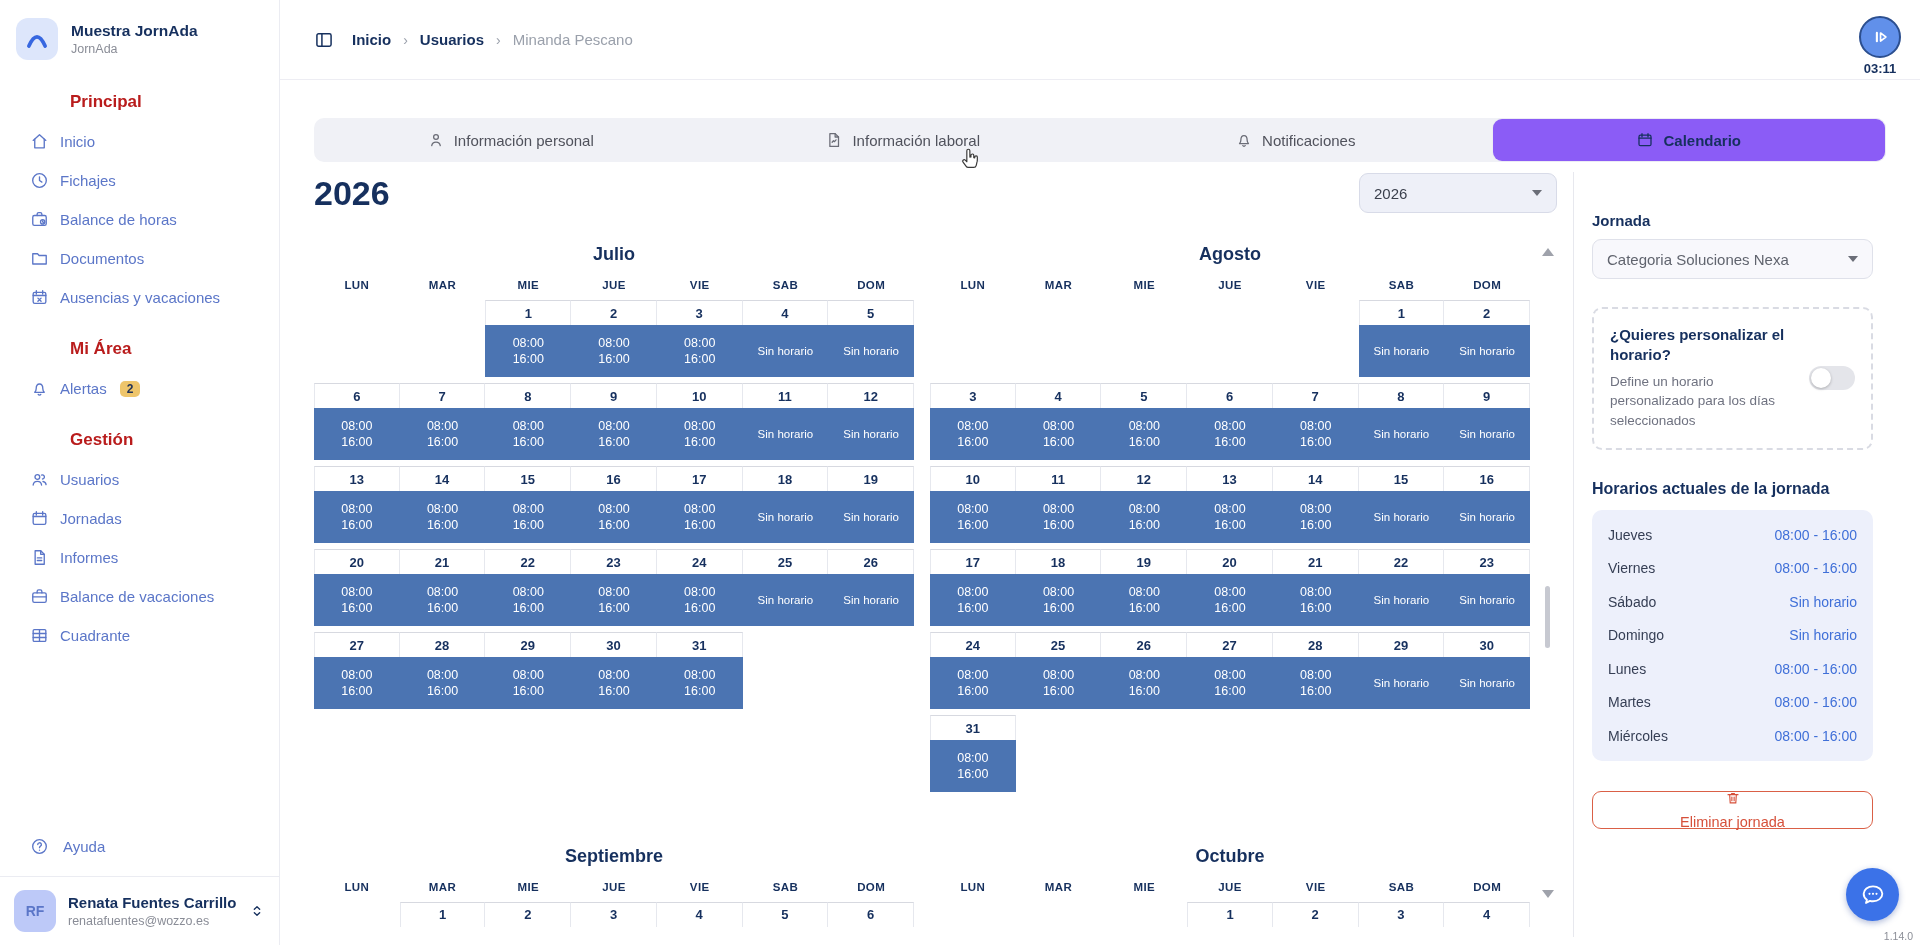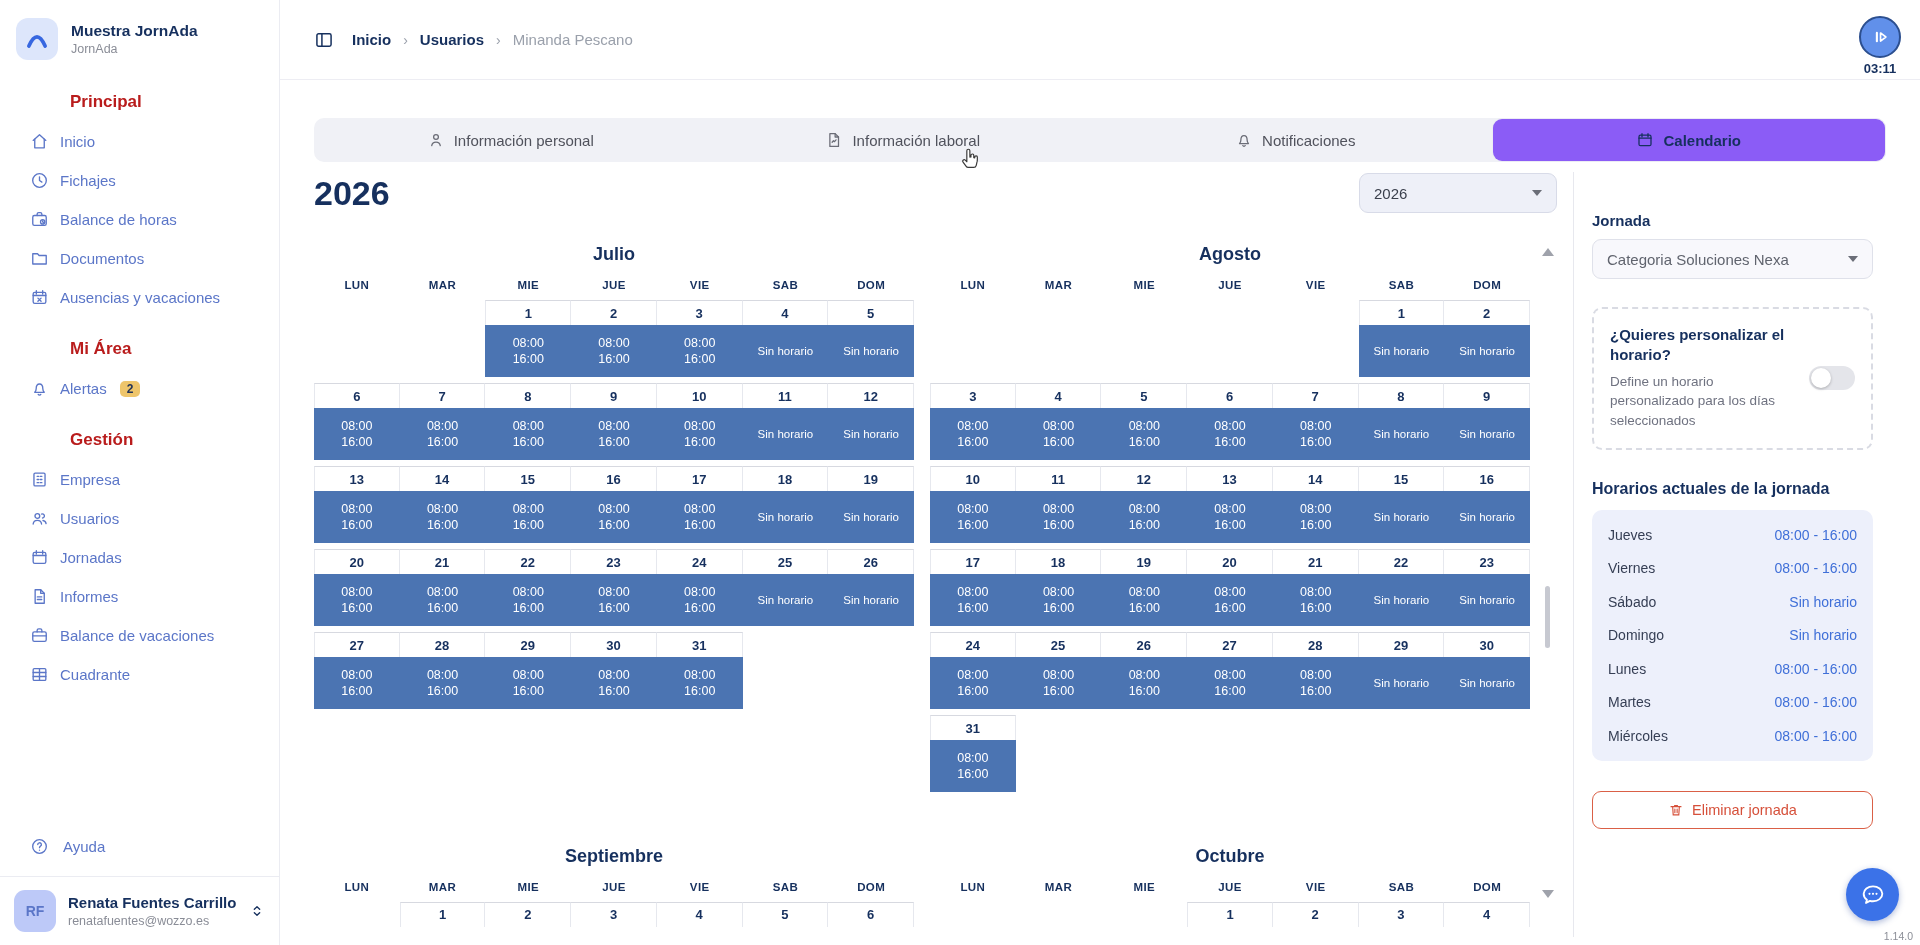--- a/index.html
+++ b/index.html
@@ -87,21 +87,21 @@
   .custom-box{border:2px dashed #d9dbe3;border-radius:10px;padding:16px 16px 18px;margin-top:28px;display:flex;gap:18px;}
   .custom-title{font-size:15px;font-weight:bold;color:#16305e;line-height:1.35;}
   .custom-desc{font-size:13.5px;color:#6f7280;line-height:1.45;margin-top:6px;}
   .toggle{flex:0 0 46px;width:46px;height:24px;border-radius:12px;background:#e4e5ea;position:relative;align-self:center;cursor:pointer;}
   .toggle .knob{position:absolute;left:2px;top:2px;width:20px;height:20px;border-radius:50%;background:#fff;box-shadow:0 1px 3px rgba(0,0,0,.25);}
   .sched-head{font-size:16px;font-weight:bold;color:#16305e;margin:30px 0 12px;}
   .sched-card{background:#edf0fb;border-radius:10px;padding:8px 16px;}
   .sched-row{display:flex;align-items:center;justify-content:space-between;height:33.5px;}
   .sched-day{font-size:14px;color:#353e54;}
   .sched-val{font-size:14px;color:var(--valblue);}
-  .delete-btn{margin-top:30px;width:100%;height:38px;border:1px solid #da6046;border-radius:9px;background:#fff;color:var(--danger);font-size:14.5px;font-family:inherit;display:flex;align-items:center;justify-content:center;gap:8px;cursor:pointer;}
+  .delete-btn{margin-top:30px;width:100%;height:38px;border:1px solid #da6046;border-radius:9px;background:#fff;color:var(--danger);font-size:14.5px;font-family:inherit;display:flex;align-items:center;justify-content:center;gap:8px;cursor:pointer;flex-direction:column;}
 
   
   #chat-btn{position:absolute;left:1846px;top:868px;width:53px;height:53px;border-radius:50%;background:var(--accent);display:flex;align-items:center;justify-content:center;cursor:pointer;box-shadow:0 2px 6px rgba(30,60,150,.35);}
   #version{position:absolute;right:7px;bottom:3px;font-size:10.5px;color:#8b8e97;}
   #cursor{position:absolute;left:956px;top:146px;pointer-events:none;}
 </style>
 </head>
 <body>
 
 <aside id="sidebar">
@@ -175,29 +175,20 @@
               <path d="M6 16.8h12c-1.2-1.1-1.8-2.3-1.8-4.4 0-4-1.7-6.1-4.2-6.1S7.8 8.4 7.8 12.4c0 2.1-.6 3.3-1.8 4.4z"></path>
               <path d="M10.4 19.4a1.8 1.8 0 0 0 3.2 0"></path>
             </svg>
           </span>
           <span>Alertas</span>
           <span class="side-badge">2</span>
         </div>
       </div>
       <div class="side-section">
         <div class="side-label">Gestión</div>
-        <div class="side-item">
-          <span class="ic">
-            <svg width="19" height="19" viewBox="0 0 24 24" fill="none" stroke="currentColor" stroke-width="1.7" stroke-linecap="round" stroke-linejoin="round">
-              <rect x="5" y="4" width="14" height="16" rx="1.5"></rect>
-              <path d="M9 8h2M13 8h2M9 12h2M13 12h2M9 16h2M13 16h2"></path>
-            </svg>
-          </span>
-          <span>Empresa</span>
-        </div>
         <div class="side-item">
           <span class="ic">
             <svg width="19" height="19" viewBox="0 0 24 24" fill="none" stroke="currentColor" stroke-width="1.7" stroke-linecap="round" stroke-linejoin="round">
               <circle cx="9.3" cy="8.8" r="3"></circle>
               <path d="M4 19c.3-3 2.4-4.7 5.3-4.7s5 1.7 5.3 4.7"></path>
               <path d="M14.6 6.4a2.6 2.6 0 1 1 1.2 5"></path>
               <path d="M16.4 14.5c2.3.3 3.6 1.8 3.9 4"></path>
             </svg>
           </span>
           <span>Usuarios</span>

